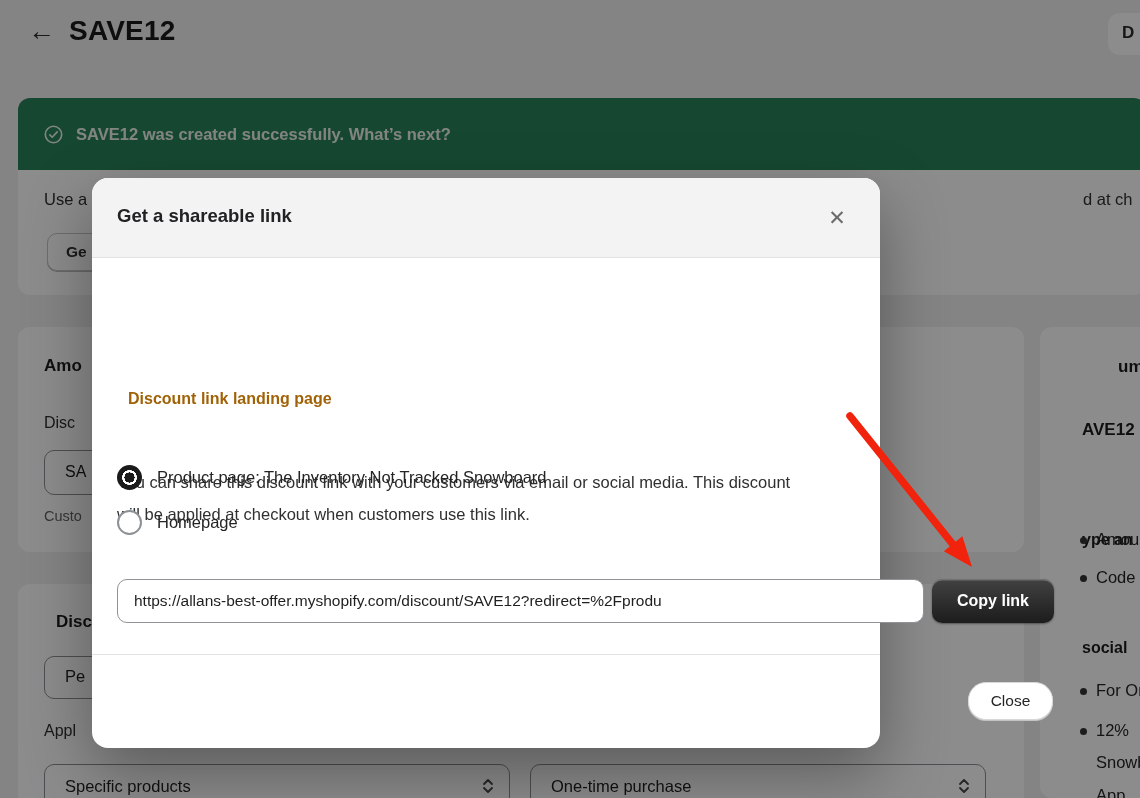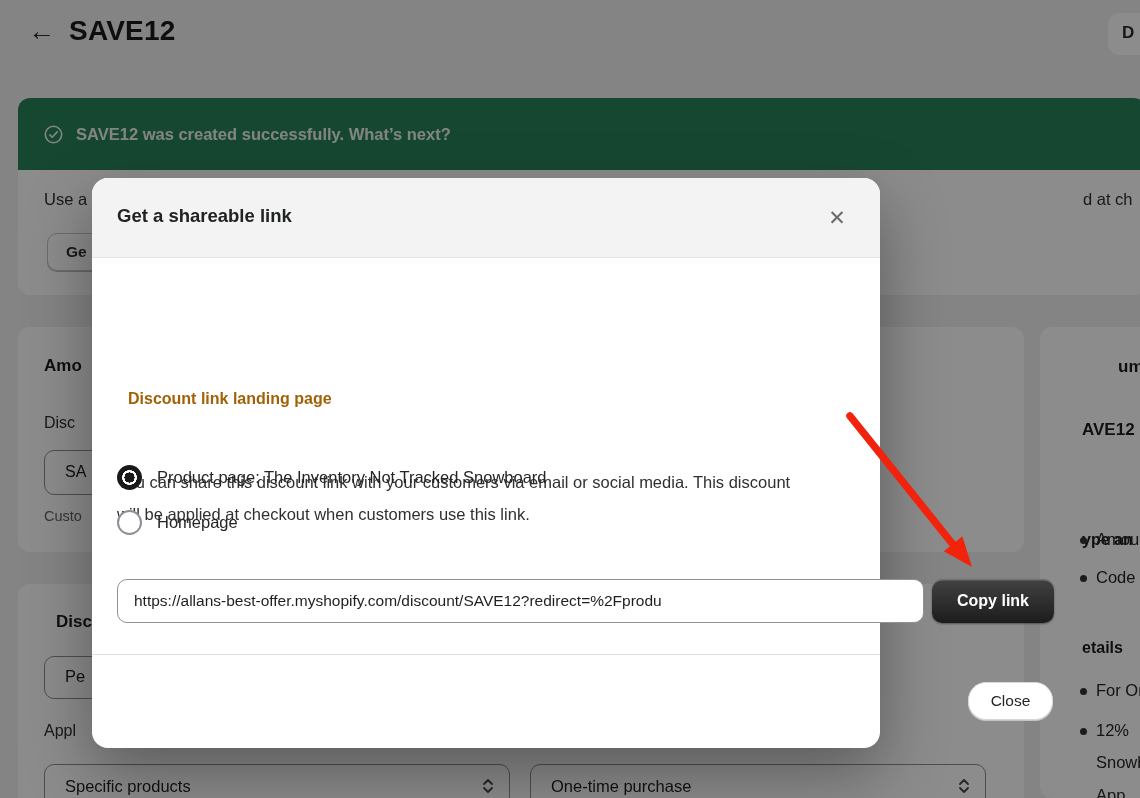--- a/index.html
+++ b/index.html
@@ -194,21 +194,21 @@
     </div>
 
     <div class="abs card card-summary"></div>
     <span class="abs sb-head" style="left:1082px; top:357px; font-size:17px;padding-left:36px;">ummar</span>
     <span class="abs sb-head" style="left:1082px; top:420px; font-size:17px;">AVE12</span>
     <span class="abs sb-head" style="left:1082px; top:498px; font-size:16px;margin-top:33px;">ype an</span>
     <span class="abs sb-dot" style="left:1080px; top:537px;"></span>
     <span class="abs sb-item" style="left:1096px; top:530px;">Amoun</span>
     <span class="abs sb-dot" style="left:1080px; top:575px;"></span>
     <span class="abs sb-item" style="left:1096px; top:568px;">Code</span>
-    <span class="abs sb-head" style="left:1082px; top:639px; font-size:16px;">etails</span>
+    <span class="abs sb-head" style="left:1082px; top:639px; font-size:16px;">social</span>
     <span class="abs sb-dot" style="left:1080px; top:688px;"></span>
     <span class="abs sb-item" style="left:1096px; top:681px;">For On</span>
     <span class="abs sb-dot" style="left:1080px; top:728px;"></span>
     <span class="abs sb-item" style="left:1096px; top:721px;">12%</span>
     <span class="abs sb-item" style="left:1096px; top:753px;">Snowb</span>
     <span class="abs sb-item" style="left:1096px; top:786px;">App</span>
   </div>
 
   <div class="overlay"></div>
 

